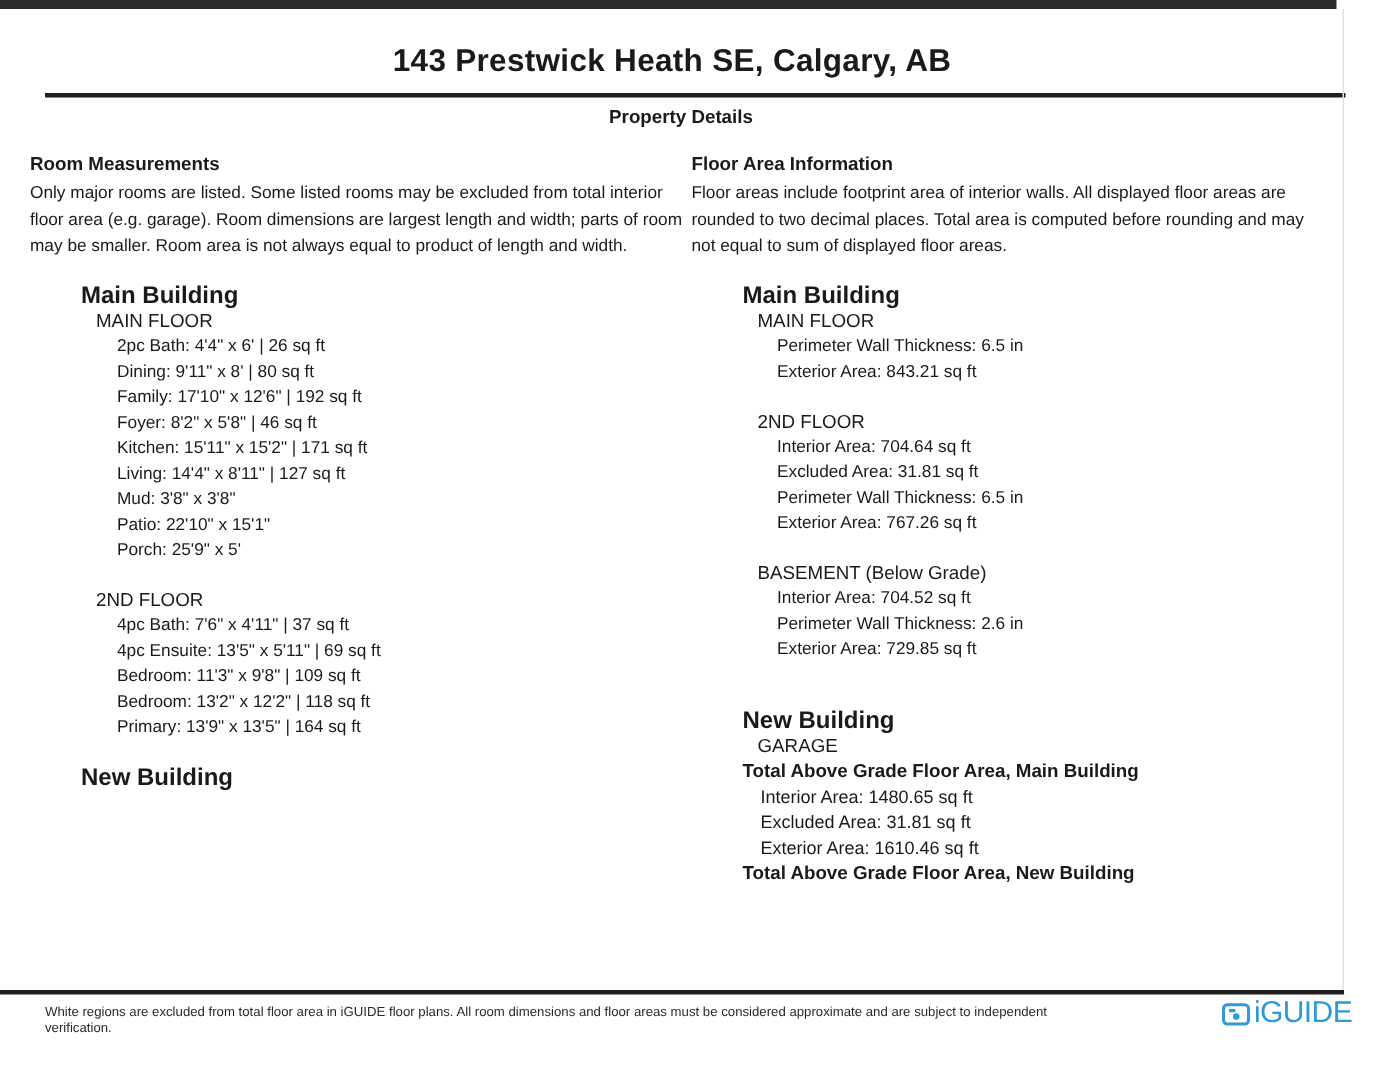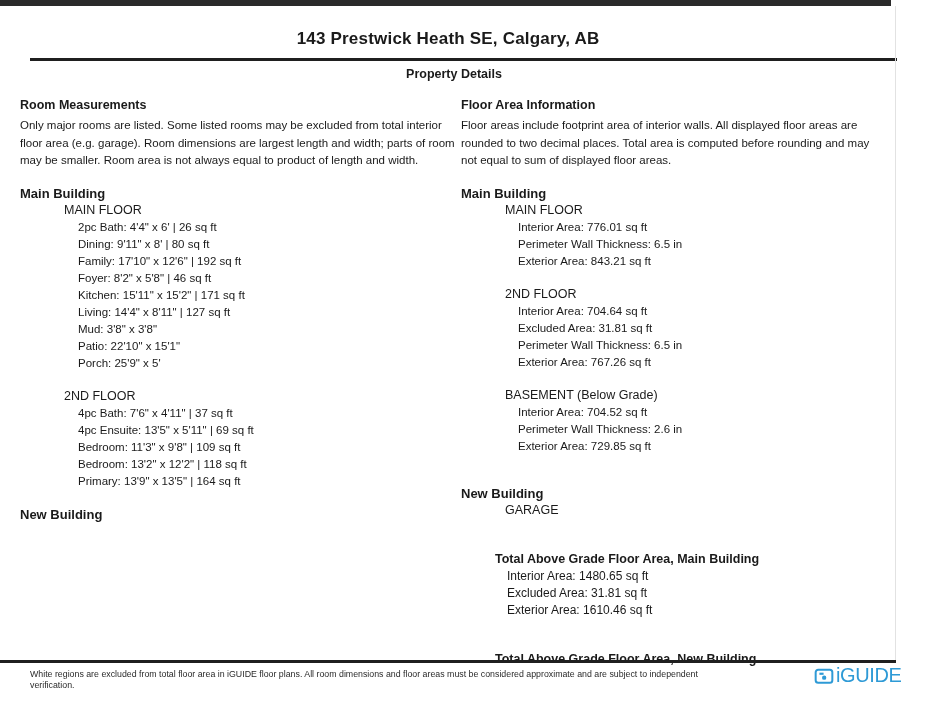--- a/index.html
+++ b/index.html
@@ -4,42 +4,42 @@
 <style>
   html,body{margin:0;padding:0;}
   body{
     width:928px;height:720px;background:#ffffff;position:relative;overflow:hidden;
     font-family:"Liberation Sans", sans-serif;color:#1a1a1a;
     -webkit-font-smoothing:antialiased;
   }
   .top-bar{position:absolute;top:0;left:0;width:891px;height:6px;background:#2a2a2a;}
   .right-edge{position:absolute;top:6px;left:895px;width:1px;height:656px;background:#e2e2e2;}
 
-  .page-title{margin:29px 32px 0 0;text-align:center;font-size:17px;font-weight:bold;letter-spacing:.2px;}
+  .page-title{margin:29px 32px 0 0;text-align:center;font-size:21px;font-weight:bold;letter-spacing:.2px;}
   .header-rule{margin:9px 31px 0 30px;height:3px;background:#1f1f1f;}
   .page-subtitle{margin:6px 32px 0 0;text-align:center;font-size:12.5px;font-weight:bold;padding-left:12px;}
 
   .columns{display:flex;margin-top:17px;padding-left:20px;}
   .col-left{width:441px;flex:none;}
   .col-right{width:424px;flex:none;}
 
   .section-heading{font-size:12.5px;font-weight:bold;margin-bottom:5px;}
   .section-desc{font-size:11.5px;line-height:17.6px;margin:0;}
 
   .building{margin-top:15px;}
-  .building-name{font-size:13px;font-weight:bold;line-height:17px;}
+  .building-name{font-size:16px;font-weight:bold;margin-left:34px;line-height:17px;}
   .floor + .floor{margin-top:16px;}
   .floor-name{font-size:12.5px;margin-left:44px;line-height:17px;}
   .item-line{font-size:11.5px;margin-left:58px;line-height:17px;}
   .col-right .item-line{margin-left:57px;}
 
   .building.nb-right{margin-top:30px;}
   .building.nb-left{margin-top:16px;}
 
-  .total-block{margin-top:32px;}
+  .total-block{margin-top:0;}
   .total-heading{font-size:12.5px;font-weight:bold;margin-left:34px;line-height:17px;}
   .total-line{font-size:12px;margin-left:46px;line-height:17px;}
 
   .footer-rule{position:absolute;top:660px;left:0;width:896px;height:3px;background:#1f1f1f;}
   .footer-text{position:absolute;top:669px;left:30px;width:690px;font-size:8.8px;line-height:11px;color:#2a2a2a;}
   .brand{position:absolute;top:664px;left:814px;display:flex;align-items:center;gap:2px;}
   .brand-icon{width:20px;height:20px;display:block;}
   .brand-text{font-size:20px;letter-spacing:-0.4px;}
 </style>
 </head>
@@ -92,21 +92,20 @@
 
   <div class="col-right">
     <div class="section-heading">Floor Area Information</div>
     <p class="section-desc">Floor areas include footprint area of interior walls. All displayed floor areas are rounded to two decimal places. Total area is computed before rounding and may not equal to sum of displayed floor areas.</p>
 
     <div class="building">
       <div class="building-name">Main Building</div>
 
       <div class="floor">
         <div class="floor-name">MAIN FLOOR</div>
-        <div class="item-line">Interior Area: 776.01 sq ft</div>
         <div class="item-line">Perimeter Wall Thickness: 6.5 in</div>
         <div class="item-line">Exterior Area: 843.21 sq ft</div>
       </div>
 
       <div class="floor">
         <div class="floor-name">2ND FLOOR</div>
         <div class="item-line">Interior Area: 704.64 sq ft</div>
         <div class="item-line">Excluded Area: 31.81 sq ft</div>
         <div class="item-line">Perimeter Wall Thickness: 6.5 in</div>
         <div class="item-line">Exterior Area: 767.26 sq ft</div>

